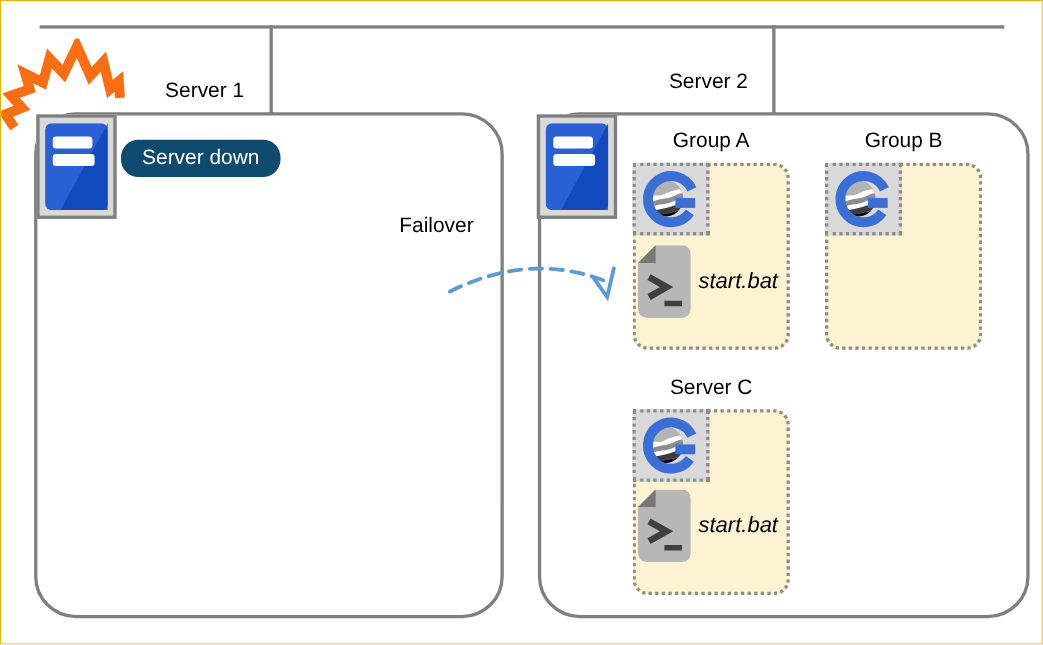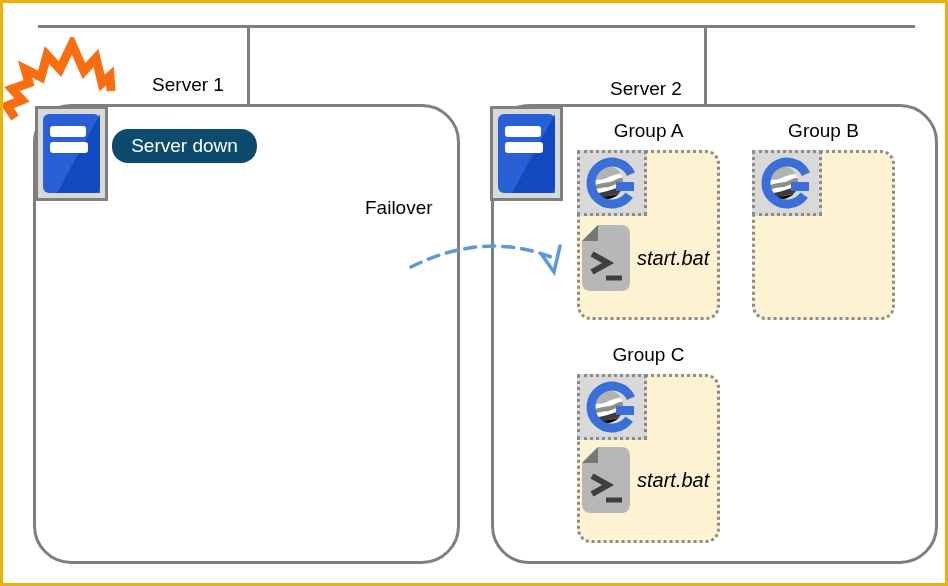--- a/index.html
+++ b/index.html
@@ -1,19 +1,19 @@
 <!DOCTYPE html>
 <html><head>
 <meta charset="utf-8">
 <style>
   * { margin:0; padding:0; box-sizing:border-box; }
   html,body { background:#ffffff; }
   #stage {
     position:relative; width:948px; height:586px;
-    background:#ffffff; border:3px solid #eab308;
+    background:#ffffff; border:1px solid #eab308;
     font-family:"Liberation Sans", sans-serif;
     color:#000; overflow:hidden;
   }
   .abs { position:absolute; }
   .label { font-size:19px; color:#000; white-space:nowrap; }
   .centered { text-align:center; }
 
   
   .bus   { background:#7f7f7f; height:3px; }
   .drop  { background:#7f7f7f; width:3px; }
@@ -58,21 +58,21 @@
 </head>
 <body>
 
 <div id="stage">
 
   <div class="abs bus" style="left:35px; top:22px; width:877px;"></div>
   <div class="abs drop" style="left:244px; top:22px; height:81px;"></div>
   <div class="abs drop" style="left:701px; top:22px; height:81px;"></div>
 
   <div class="abs label centered" style="left:120px; top:71px; width:130px;">Server 1</div>
-  <div class="abs label centered" style="left:578px; top:75px; width:130px;">Server 2</div>
+  <div class="abs label centered" style="left:578px; top:63px; width:130px;">Server 2</div>
 
   <div class="abs server-box" style="left:30px; top:101px; width:427px; height:460px;"></div>
 
   <div class="abs server-box" style="left:488px; top:101px; width:447px; height:460px;"></div>
 
   <div class="abs" style="left:0px; top:34px; width:114px; height:86px; z-index:3;">
     <svg width="114" height="86" viewBox="0 0 114 86">
       <polyline points="12,81 4,69 19,63 9,52 26,46 22,32 38,40 44,18 57,32 69,7 81,34 93,21 99,46 107,39 108,54" fill="none" stroke="#fa6e11" stroke-width="9" stroke-linejoin="miter"></polyline>
     </svg>
   </div>
@@ -100,21 +100,21 @@
   <div class="abs label" style="left:362px; top:194px;">Failover</div>
   <div class="abs" style="left:398px; top:226px; width:168px; height:52px; z-index:3;">
     <svg width="168" height="52" viewBox="0 0 168 52">
       <path d="M10 38 Q 82 2 150 28" fill="none" stroke="#5b9bd5" stroke-width="3.5" stroke-dasharray="11 8" stroke-linecap="round"></path>
       <path d="M141 26 L153 43 L159 17" fill="none" stroke="#5b9bd5" stroke-width="3.5" stroke-linecap="round" stroke-linejoin="miter"></path>
     </svg>
   </div>
 
   <div class="abs label centered" style="left:574px; top:117px; width:143px;">Group A</div>
   <div class="abs label centered" style="left:749px; top:117px; width:143px;">Group B</div>
-  <div class="abs label centered" style="left:574px; top:341px; width:143px;">Group C</div>
+  <div class="abs label centered" style="left:574px; top:341px; width:143px;">Server C</div>
 
   <div class="abs group-box" style="left:574px; top:147px; width:143px; height:170px;"></div>
 
   <div class="abs group-box" style="left:749px; top:147px; width:143px; height:170px;"></div>
 
   <div class="abs group-box" style="left:574px; top:371px; width:143px; height:169px;"></div>
 
   <div class="abs app-frame" style="left:574px; top:147px; width:70px; height:66px;">
     <div style="position:relative; width:56px; height:56px;">
       <div class="sphere" style="left:6px; top:11px; width:33px; height:33px;">

